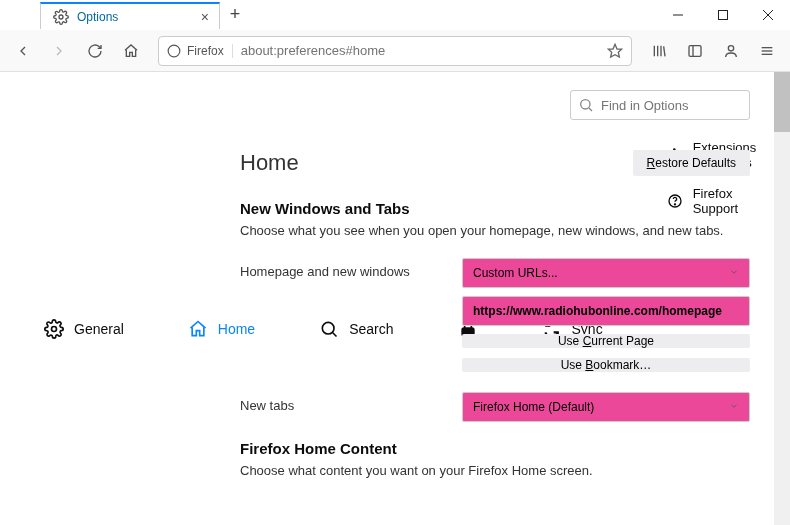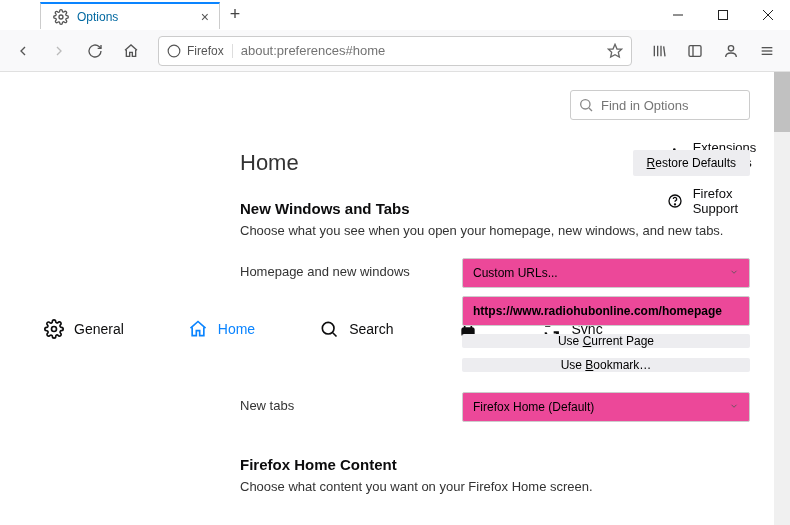--- a/index.html
+++ b/index.html
@@ -277,20 +277,20 @@
       <div class="form-ctrl">
         <div class="select">
           <span>Firefox Home (Default)</span>
           <span class="chev"><svg width="10" height="10" viewBox="0 0 24 24" fill="none" stroke="#555" stroke-width="2">
                 <polyline points="6 9 12 15 18 9"></polyline>
               </svg></span>
         </div>
       </div>
     </div>
 
-    <div class="section-h" style="margin-top:34px">Firefox Home Content</div>
+    <div class="section-h" style="margin-top:18px">Firefox Home Content</div>
     <div class="section-desc">Choose what content you want on your Firefox Home screen.</div>
   </div>
 
   <div class="vscroll">
     <div class="vscroll-thumb"></div>
   </div>
 </div>
 
 </body></html>

